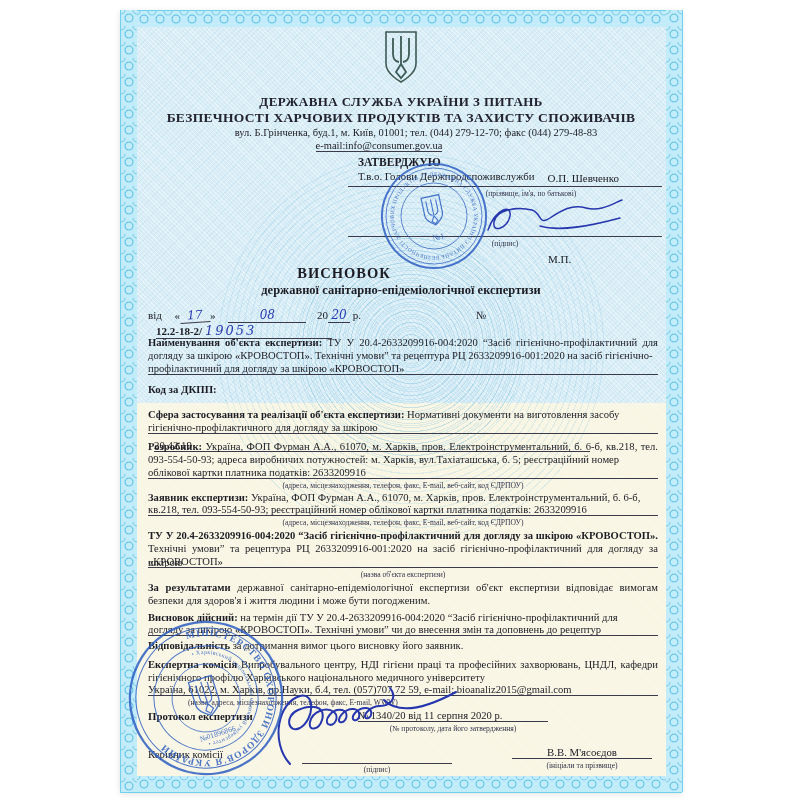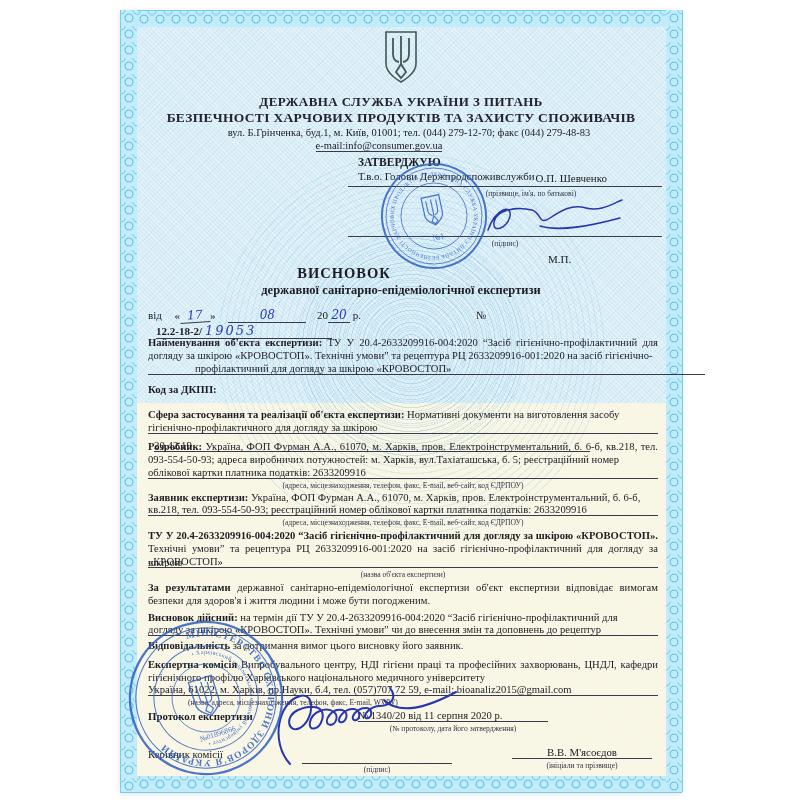--- a/index.html
+++ b/index.html
@@ -60,27 +60,27 @@
 
   <div class="content">
 
    <svg class="abs emb" style="left:260px;top:20px;" width="42" height="60" viewBox="0 0 42 60">
      <path d="M6,2 H36 V34 C36,44 21,52 21,52 C21,52 6,44 6,34 Z" fill="none" stroke="currentColor" stroke-width="1.6"></path>
      <path d="M13,8 V24 Q13,31 19,32 M29,8 V24 Q29,31 23,32 M21,6 V34 M21,34 L16,42 L21,48 L26,42 Z" fill="none" stroke="currentColor" stroke-width="1.8"></path>
    </svg>
 
    <div class="abs ctr hdr1" style="left:0;top:84px;width:562px;">ДЕРЖАВНА СЛУЖБА УКРАЇНИ З ПИТАНЬ</div>
    <div class="abs ctr hdr2" style="left:0;top:100px;width:562px;">БЕЗПЕЧНОСТІ  ХАРЧОВИХ  ПРОДУКТІВ ТА ЗАХИСТУ СПОЖИВАЧІВ</div>
-   <div class="abs ctr small" style="left:8px;top:117px;width:562px;">вул. Б.Грінченка, буд.1, м. Київ, 01001; тел. (044) 279-12-70; факс (044) 279-48-83</div>
+   <div class="abs ctr small" style="left:15px;top:117px;width:562px;">вул. Б.Грінченка, буд.1, м. Київ, 01001; тел. (044) 279-12-70; факс (044) 279-48-83</div>
    <div class="abs ctr small" style="left:0;top:130px;width:518px;"><span class="uline">e-mail:info@consumer.gov.ua</span></div>
 
    <div class="abs b" style="left:238px;top:146px;font-size:11.5px;">ЗАТВЕРДЖУЮ</div>
    <div class="abs" style="left:238px;top:160px;font-size:10.8px;">Т.в.о. Голови Держпродспоживслужби</div>
    <div class="abs uline" style="left:228px;top:162px;width:314px;height:14px;text-align:right;font-size:11px;">
-     <span style="margin-right:55px;padding-left:21px;">О.П. Шевченко</span>
+     <span style="margin-right:43px;padding-left:21px;">О.П. Шевченко</span>
    </div>
    <div class="abs cap" style="left:228px;top:179px;width:314px;margin-left:26px;">(прізвище, ім'я, по батькові)</div>
 
    <svg class="abs" style="left:360px;top:186px;" width="150" height="46" viewBox="0 0 150 46">
      <path class="sig" stroke-width="1.5" d="M8,34 C16,12 32,8 30,20 C28,32 12,38 14,26 C16,14 36,10 52,14 C62,17 58,30 70,22 C82,14 92,8 106,12 C120,16 132,8 142,4 M60,30 C80,36 110,30 140,22"></path>
    </svg>
    <div class="abs uline" style="left:228px;top:225px;width:314px;height:1px;"></div>
    <div class="abs cap" style="left:228px;top:229px;width:314px;">(підпис)</div>
    <div class="abs" style="left:428px;top:243px;font-size:11px;">М.П.</div>
 
@@ -112,21 +112,21 @@
      <span>р.</span>
      <span style="margin-left:112px;">№</span>
      <span class="uline" style="display:inline-block;width:176px;text-align:left;margin-left:8px;"><span class="b" style="font-weight:600;">12.2-18-2/</span> <span class="hw" style="font-size:13px;letter-spacing:2px;">19053</span></span>
    </div>
 
    <div class="abs body-t" style="left:28px;top:326px;width:510px;">
      <span class="b">Найменування об'єкта експертизи:</span>
      <span>ТУ У 20.4-2633209916-004:2020 “Засіб  гігієнічно-профілактичний для</span>
      <span>догляду за шкірою «КРОВОСТОП». Технічні умови” та рецептура РЦ 2633209916-001:2020 на  засіб  гігієнічно-</span>
    </div>
-   <div class="abs uline" style="left:28px;top:353px;width:510px;font-size:10.6px;padding-left:47px;">профілактичний для догляду за шкірою «КРОВОСТОП»</div>
+   <div class="abs uline" style="left:28px;top:353px;width:510px;font-size:10.6px;">профілактичний для догляду за шкірою «КРОВОСТОП»</div>
 
    <div class="abs" style="left:28px;top:373px;width:510px;font-size:10.8px;">
      <span class="b">Код за ДКПП:</span>
      <span class="uline" style="display:inline-block;width:436px;margin-left:6px;margin-top:44px;">20.42.19</span>
    </div>
 
    <div class="abs body-t" style="left:28px;top:398px;width:510px;">
      <span class="b">Сфера застосування та реалізації об'єкта експертизи:</span>
      <span>Нормативні документи  на виготовлення засобу</span>
    </div>

